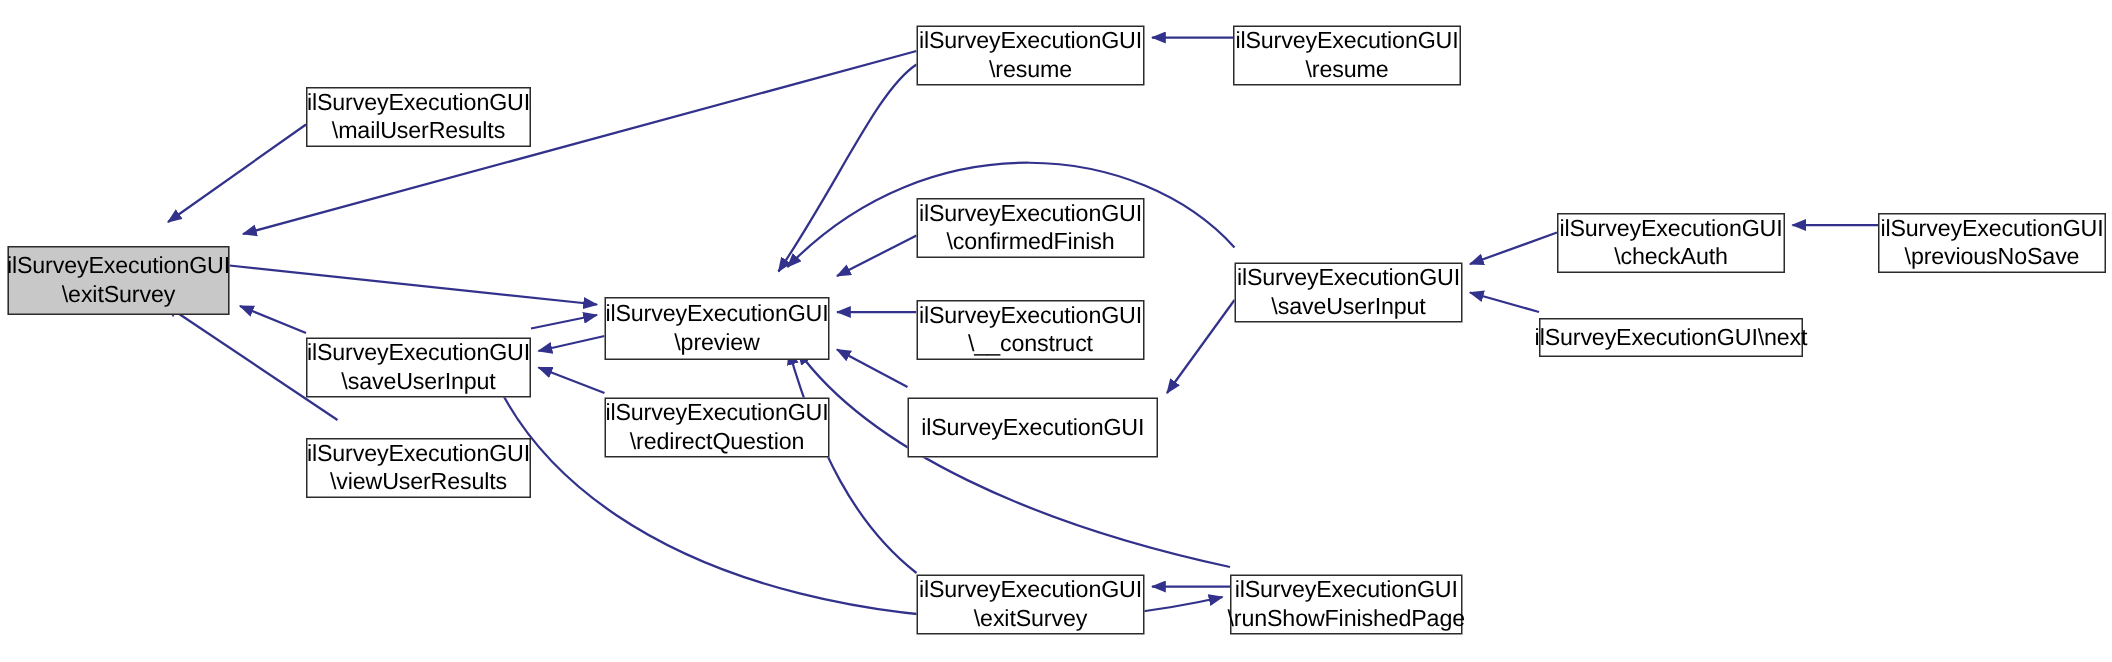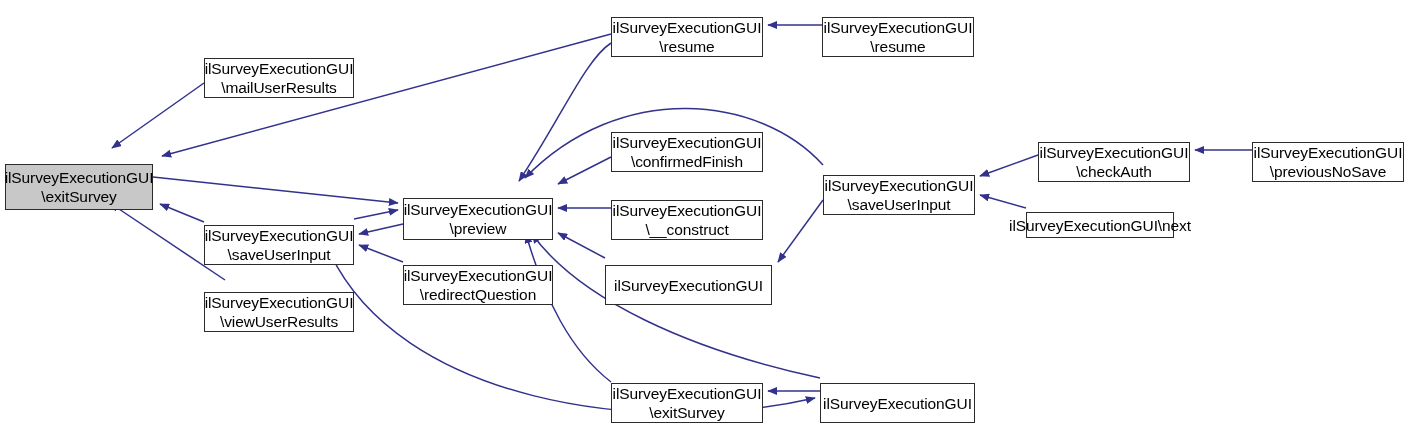--- a/index.html
+++ b/index.html
@@ -136,26 +136,27 @@
       <div class="node" style="left: 822px; top: 5px; width: 152px; height: 40px;">
         <span class="ln">ilSurveyExecutionGUI</span>
         <span class="ln">\resume</span>
       </div>
       <div class="node" style="left: 823px; top: 163px; width: 152px; height: 40px;">
         <span class="ln">ilSurveyExecutionGUI</span>
         <span class="ln">\saveUserInput</span>
       </div>
       <div class="node" style="left: 820px; top: 371px; width: 155px; height: 40px;">
         <span class="ln">ilSurveyExecutionGUI</span>
+        <span class="ln">\runShowFinishedPage</span>
       </div>
       <div class="node" style="left: 1038px; top: 130px; width: 152px; height: 40px;">
         <span class="ln">ilSurveyExecutionGUI</span>
         <span class="ln">\checkAuth</span>
       </div>
-      <div class="node" style="left: 1026px; top: 200px; width: 148px; height: 26px;">
+      <div class="node" style="left: 1026px; top: 200px; width: 176px; height: 26px;">
         <span class="ln">ilSurveyExecutionGUI\next</span>
       </div>
       <div class="node" style="left: 1252px; top: 130px; width: 152px; height: 40px;">
         <span class="ln">ilSurveyExecutionGUI</span>
         <span class="ln">\previousNoSave</span>
       </div>
     </div>
 </div>
 
 </body></html>

